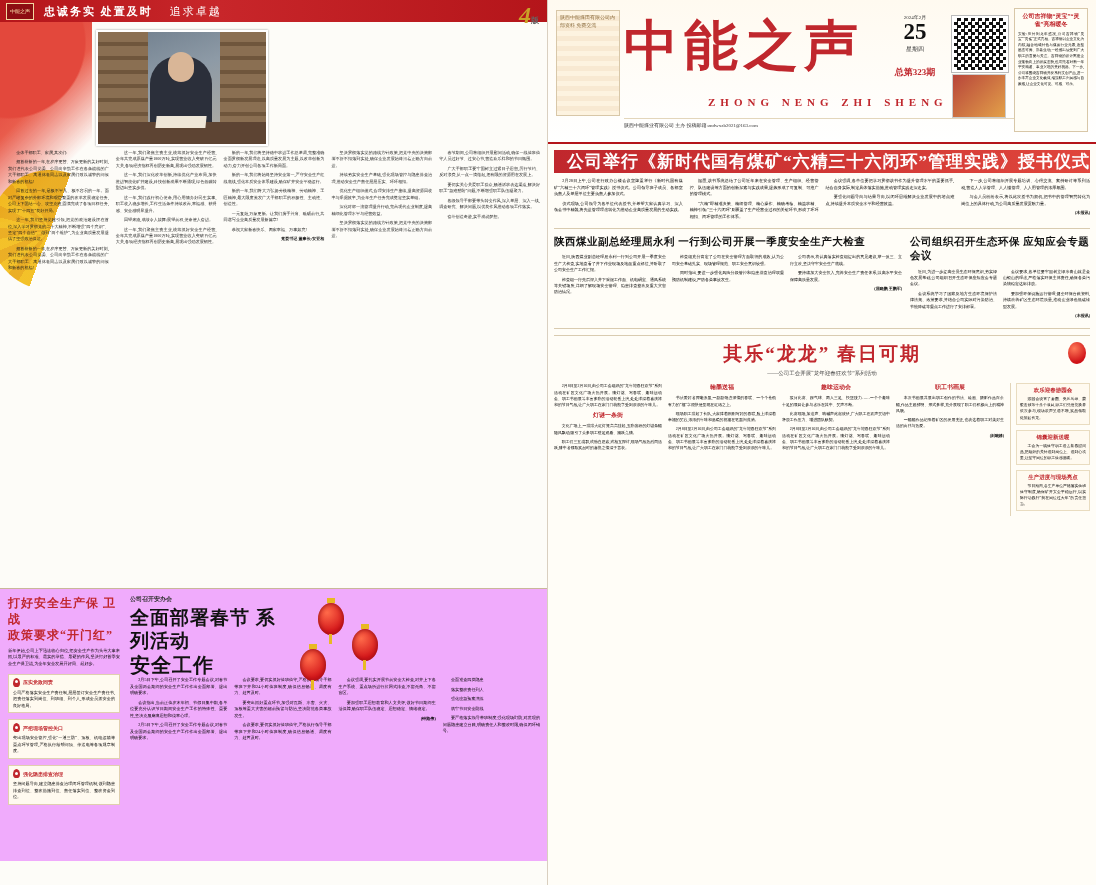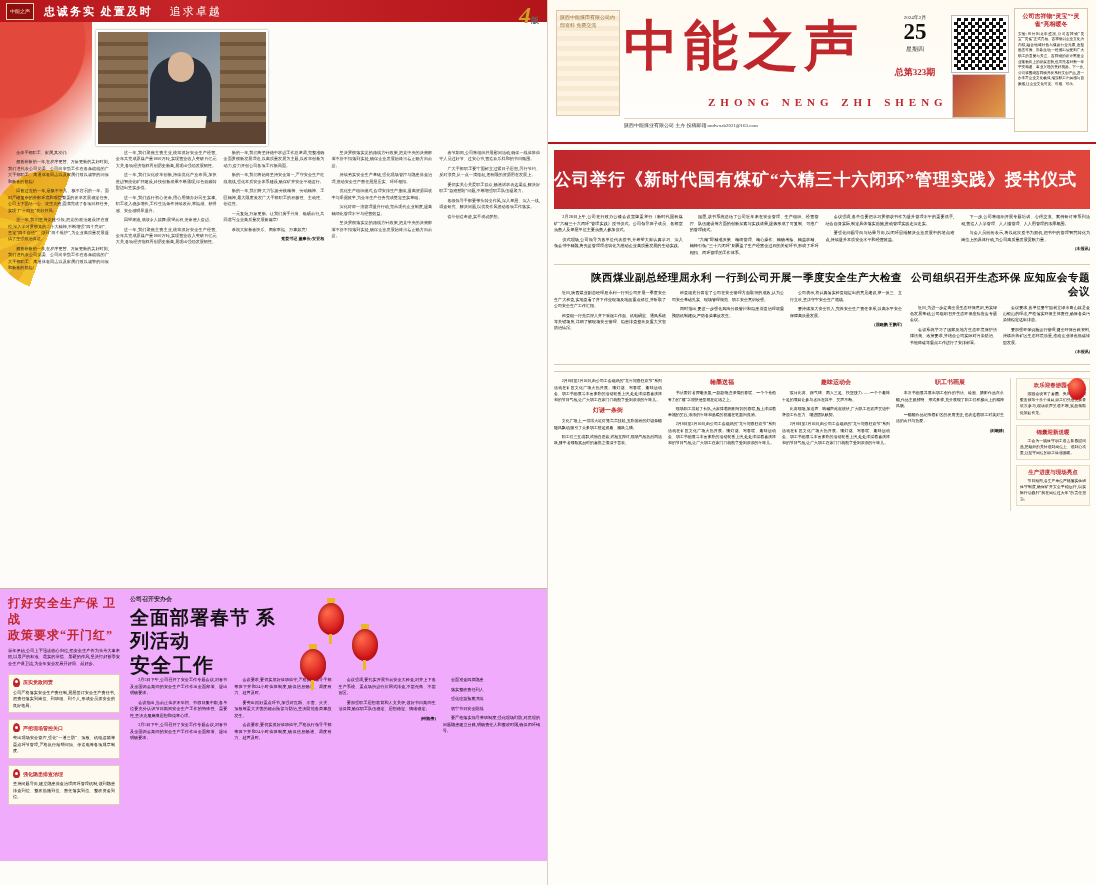--- a/index.html
+++ b/index.html
@@ -76,30 +76,30 @@
   .mh-issue{position:absolute;left:336px;top:66px;width:62px;text-align:center;font-size:9px;font-weight:bold;color:#c0272d;}
   .qr{position:absolute;left:404px;top:16px;width:52px;height:52px;background:
     repeating-conic-gradient(#111 0 25%,#fff 0 50%) 0 0/7px 7px;border:2px solid #fff;outline:1px solid #bbb;}
   .mh-box{position:absolute;left:466px;top:8px;width:74px;height:124px;border:1px solid #d8c7a8;background:#fffdf5;padding:3px;box-sizing:border-box;}
   .mh-box .bt{font-size:6px;font-weight:bold;color:#c0272d;text-align:center;line-height:1.4;}
   .mh-box .bb{font-size:3.6px;line-height:1.55;margin-top:3px;text-align:justify;}
   .mh-foot{position:absolute;left:76px;top:118px;width:390px;font-size:5px;color:#333;border-top:1px solid #e3d6bb;padding-top:3px;}
   .mh-thumb{position:absolute;left:404px;top:74px;width:52px;height:42px;border:1px solid #ccc;background:linear-gradient(135deg,#b8453a,#e3a14a);}
 
   .lead{position:relative;margin:6px 6px 0 6px;}
-  .lead-title{background:linear-gradient(90deg,#c0272d,#e0463c);color:#fff;font-size:17px;font-weight:bold;text-align:left;padding:18px 0;letter-spacing:1px;}
+  .lead-title{background:linear-gradient(90deg,#c0272d,#e0463c);color:#fff;font-size:17px;font-weight:bold;text-align:right;padding:0 0;letter-spacing:1px;}
   .lead-cols{display:flex;gap:7px;margin-top:5px;border-bottom:1px solid #d9cbb0;padding-bottom:5px;}
   .lead-col{width:0;flex:1;font-size:4.1px;line-height:1.6;text-align:justify;}
   .lead-col p{margin:0 0 3px 0;text-indent:2em;}
   .lead-col .sign{text-align:right;font-weight:bold;text-indent:0;}
 
   .two-up{display:flex;margin:6px 6px 0 6px;gap:8px;border-bottom:1px solid #d9cbb0;padding-bottom:6px;}
   .tu{width:0;flex:1;}
   .tu.narrow{flex:0 0 180px;}
-  .tu-title{font-size:10.5px;font-weight:bold;color:#111;text-align:right;line-height:1.35;letter-spacing:.5px;}
+  .tu-title{font-size:10.5px;font-weight:bold;color:#111;text-align:left;line-height:1.35;letter-spacing:.5px;}
   .tu-cols{display:flex;gap:6px;margin-top:5px;}
   .tu-col{width:0;flex:1;font-size:4px;line-height:1.6;text-align:justify;}
   .tu-col p{margin:0 0 3px 0;text-indent:2em;}
   .tu-col .sign{text-align:right;font-weight:bold;text-indent:0;}
 
   .feature{position:relative;margin:6px 6px 0 6px;height:390px;border-top:1px solid #d9cbb0;}
   .feat-head{text-align:center;padding-top:5px;}
   .feat-title{font-size:19px;font-weight:bold;color:#c0272d;letter-spacing:2px;}
   .feat-sub{font-size:5.5px;color:#444;margin-top:3px;}
   .feat-body{display:flex;gap:6px;margin-top:6px;}
@@ -328,20 +328,24 @@
             <p>会议要求,各单位要牢固树立绿水青山就是金山银山的理念,严格落实环保主体责任,确保各类污染物稳定达标排放。</p>
             <p>要加强环保设施运行管理,健全环保台账资料,持续改善矿区生态环境质量,推动企业绿色低碳转型发展。</p>
             <p class="sign">(本报讯)</p>
           </div>
         </div>
       </div>
     </div>
 
     <div class="feature">
       <div class="lantern-deco"></div>
+      <div class="feat-head">
+        <div class="feat-title">其乐“龙龙” 春日可期</div>
+        <div class="feat-sub">——公司工会开展“龙年迎春狂欢节”系列活动</div>
+      </div>
       <div class="feat-body">
 
         <div class="fcol">
           <p>2月8日至2月16日,由公司工会组织的“龙年迎春狂欢节”系列活动在矿区文化广场火热开展。猜灯谜、写春联、趣味运动会、职工书画展等丰富多彩的活动轮番上演,处处洋溢着喜庆祥和的节日气氛,让广大职工在家门口就能享受到浓浓的年味儿。</p>
           <h4>灯谜一条街</h4>
           <p>文化广场上,一排排大红灯笼高高挂起,五彩缤纷的灯谜条幅随风飘动,吸引了众多职工驻足观看、踊跃竞猜。</p>
           <p>职工们三五成群,或独自思索,或相互探讨,现场气氛热烈而活跃,猜中者领取奖品时的喜悦之情溢于言表。</p>
         </div>
 
         <div class="fcol">

